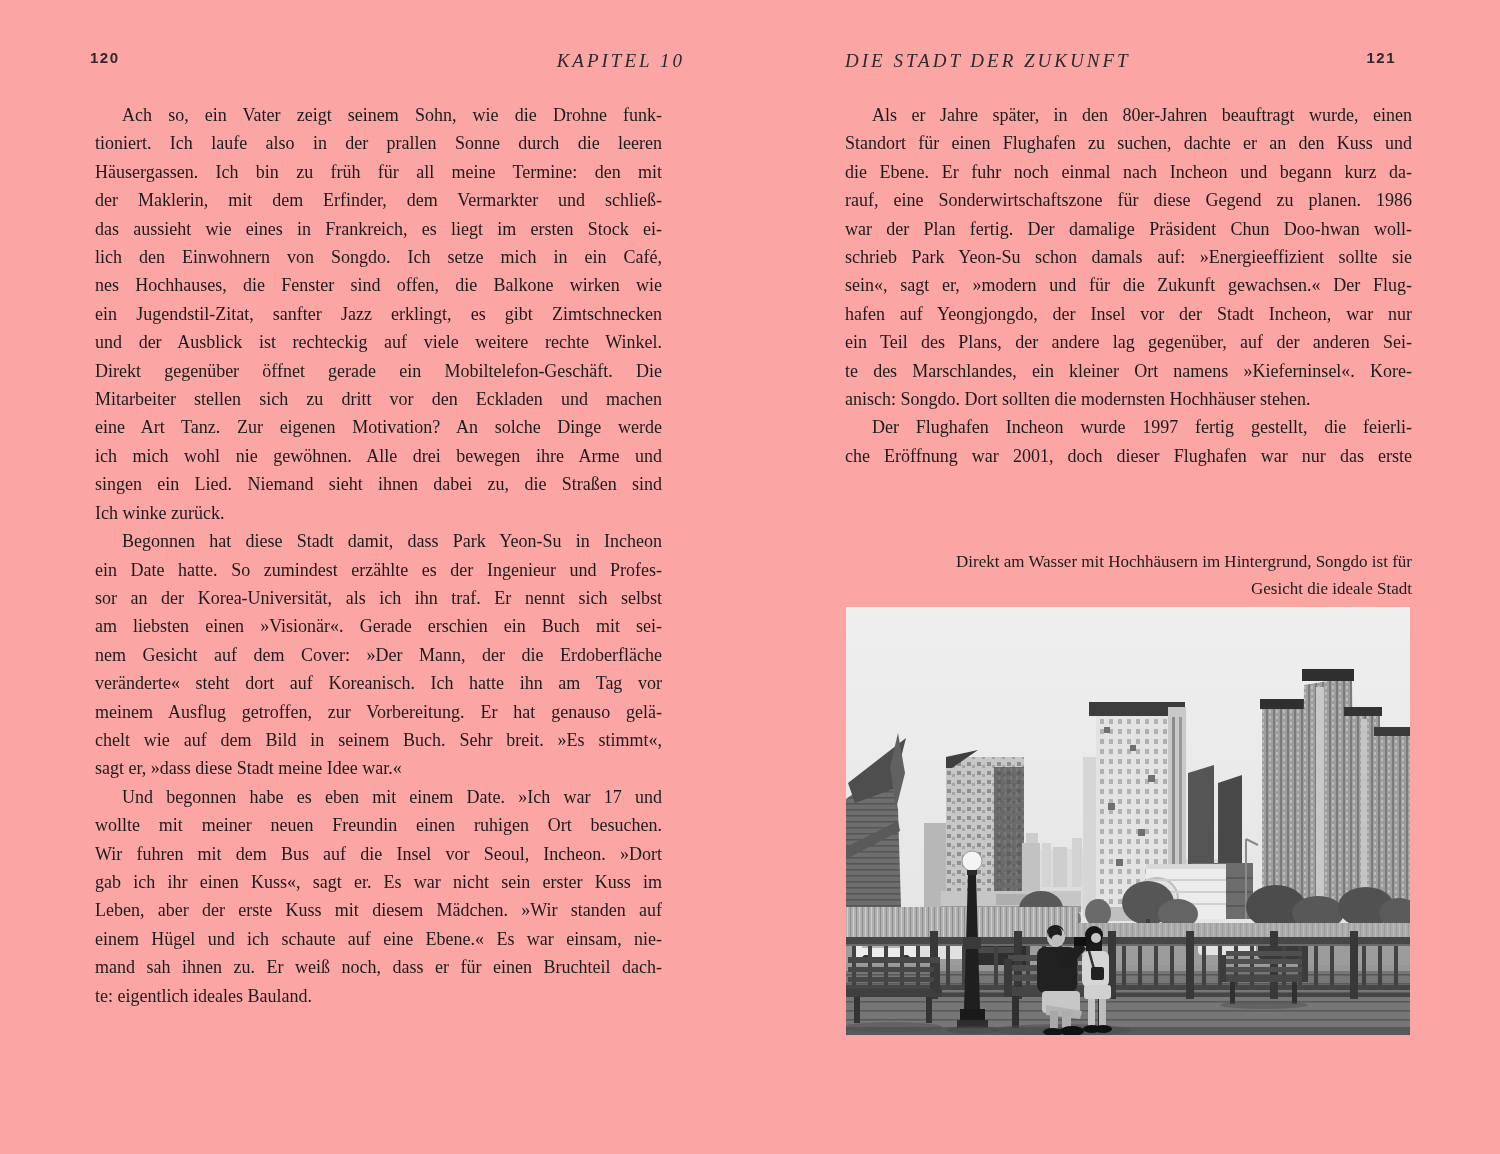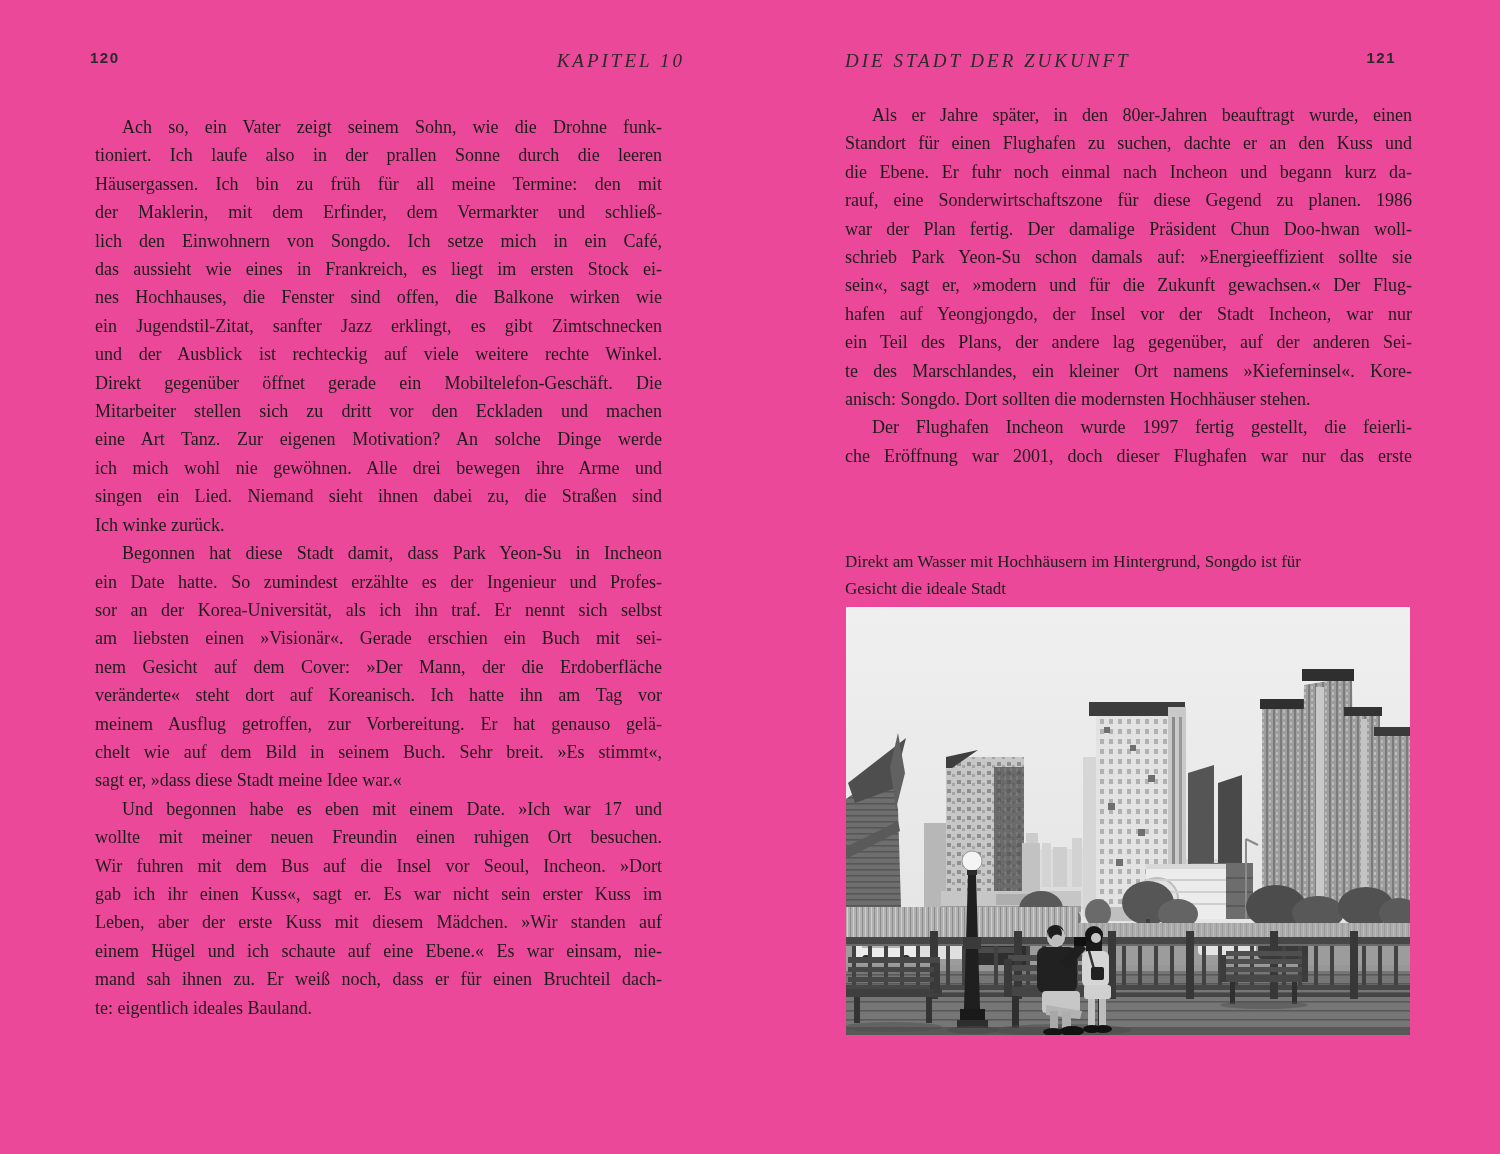--- a/index.html
+++ b/index.html
@@ -1,17 +1,17 @@
 <!DOCTYPE html>
 <html><head>
 <meta charset="utf-8">
 <style>
   html,body{margin:0;padding:0;background:#ffffff;}
   .spread{
-    position:relative;width:1500px;height:1154px;background:#ec4899;
+    position:relative;width:1500px;height:1154px;background:#fca5a5;
     font-family:"Liberation Serif",serif;color:#1c1c1c;overflow:hidden;
   }
   .folio{
     position:absolute;top:49px;
     font-family:"Liberation Sans",sans-serif;font-size:15px;font-weight:bold;
     letter-spacing:1.5px;color:#2b2b2b;
   }
   .running-head{
     position:absolute;top:50px;font-size:19px;letter-spacing:3px;color:#2b2b2b;
     white-space:nowrap;
@@ -19,42 +19,42 @@
   }
   .textcol{position:absolute;width:567px;font-size:18px;}
   .line{
     height:28.42px;line-height:28.42px;overflow:hidden;
     text-align:justify;text-align-last:justify;
   }
   .line.indent{padding-left:27px;}
   .line.pend{text-align-last:left;}
   .caption{
     position:absolute;left:845px;top:549px;width:567px;
-    text-align:left;font-size:17px;line-height:26.5px;color:#1d1d1d;
+    text-align:right;font-size:17px;line-height:26.5px;color:#1d1d1d;
   }
   .photo{position:absolute;left:846px;top:607px;width:564px;height:428px;}
   .photo svg{display:block;width:100%;height:100%;}
 </style>
 </head>
 <body>
 
 <div class="spread">
 
   <div class="folio" style="left:90px;">120</div>
   <div class="running-head" style="right:815px;">KAPITEL 10</div>
   <div class="running-head" style="left:845px;">DIE STADT DER ZUKUNFT</div>
   <div class="folio" style="right:104px;">121</div>
 
-  <div class="textcol" style="left:95px;top:113px;">
+  <div class="textcol" style="left:95px;top:101px;">
       <div class="line indent">Ach so, ein Vater zeigt seinem Sohn, wie die Drohne funk-</div>
       <div class="line">tioniert. Ich laufe also in der prallen Sonne durch die leeren</div>
       <div class="line">Häusergassen. Ich bin zu früh für all meine Termine: den mit</div>
       <div class="line">der Maklerin, mit dem Erfinder, dem Vermarkter und schließ-</div>
+      <div class="line">das aussieht wie eines in Frankreich, es liegt im ersten Stock ei-</div>
       <div class="line">lich den Einwohnern von Songdo. Ich setze mich in ein Café,</div>
-      <div class="line">das aussieht wie eines in Frankreich, es liegt im ersten Stock ei-</div>
       <div class="line">nes Hochhauses, die Fenster sind offen, die Balkone wirken wie</div>
       <div class="line">ein Jugendstil-Zitat, sanfter Jazz erklingt, es gibt Zimtschnecken</div>
       <div class="line">und der Ausblick ist rechteckig auf viele weitere rechte Winkel.</div>
       <div class="line">Direkt gegenüber öffnet gerade ein Mobiltelefon-Geschäft. Die</div>
       <div class="line">Mitarbeiter stellen sich zu dritt vor den Eckladen und machen</div>
       <div class="line">eine Art Tanz. Zur eigenen Motivation? An solche Dinge werde</div>
       <div class="line">ich mich wohl nie gewöhnen. Alle drei bewegen ihre Arme und</div>
       <div class="line">singen ein Lied. Niemand sieht ihnen dabei zu, die Straßen sind</div>
       <div class="line pend">Ich winke zurück.</div>
       <div class="line indent">Begonnen hat diese Stadt damit, dass Park Yeon-Su in Incheon</div>

